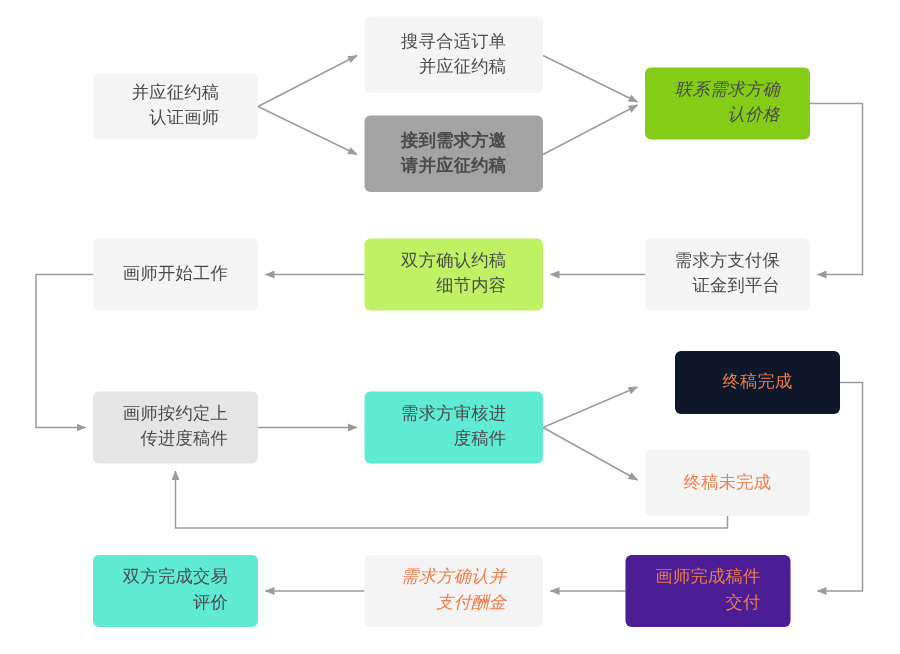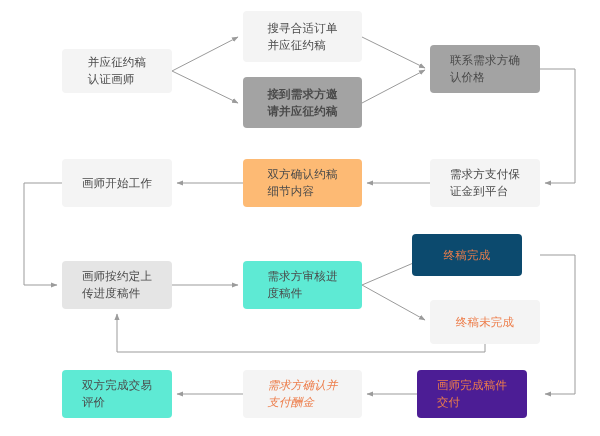--- a/index.html
+++ b/index.html
@@ -27,21 +27,21 @@
     height: 436px;
   }
   .node {
     position: absolute;
     box-sizing: border-box;
     background: #f4f4f4;
     border-radius: 4px;
     display: flex;
     align-items: center;
     justify-content: center;
-    text-align: left;
+    text-align: right;
     line-height: 1.45;
     font-size: 11.5px;
     color: #4a4a4a;
     letter-spacing: 0.2px;
     padding: 2px 4px;
     white-space: pre-line;
     user-select: none;
   }
   .node.accent {
     color: #ed7d4a;
@@ -81,32 +81,32 @@
       </g>
   </svg>
 
   <div id="nodes-layer">
       <div class="node" style="left: 62px; top: 49px; width: 110px; height: 44px; background: rgb(244, 244, 244);"><span class="node-label">并应征约稿
 认证画师</span></div>
       <div class="node" style="left: 243px; top: 11px; width: 119px; height: 51px; background: rgb(244, 244, 244);"><span class="node-label">搜寻合适订单
 并应征约稿</span></div>
       <div class="node" style="left: 243px; top: 77px; width: 119px; height: 51px; background: #a3a3a3; font-weight: bold;"><span class="node-label">接到需求方邀
 请并应征约稿</span></div>
-      <div class="node" style="left: 430px; top: 45px; width: 110px; height: 48px; background: #a3a3a3;"><span class="node-label">联系需求方确
+      <div class="node" style="left: 430px; top: 45px; width: 110px; height: 48px; background: #84cc16; font-style: italic;"><span class="node-label">联系需求方确
 认价格</span></div>
       <div class="node" style="left: 430px; top: 159px; width: 110px; height: 48px; background: rgb(244, 244, 244);"><span class="node-label">需求方支付保
 证金到平台</span></div>
-      <div class="node" style="left: 243px; top: 159px; width: 119px; height: 48px; background: #fdba74;"><span class="node-label">双方确认约稿
+      <div class="node" style="left: 243px; top: 159px; width: 119px; height: 48px; background: #bef264;"><span class="node-label">双方确认约稿
 细节内容</span></div>
       <div class="node" style="left: 62px; top: 159px; width: 110px; height: 48px; background: rgb(244, 244, 244);"><span class="node-label">画师开始工作</span></div>
       <div class="node" style="left: 62px; top: 261px; width: 110px; height: 48px; background: #e5e5e5;"><span class="node-label">画师按约定上
 传进度稿件</span></div>
       <div class="node" style="left: 243px; top: 261px; width: 119px; height: 48px; background: #5eead4;"><span class="node-label">需求方审核进
 度稿件</span></div>
-      <div class="node accent" style="left: 412px; top: 234px; width: 110px; height: 42px; background: #0c4a6e;"><span class="node-label">终稿完成</span></div>
+      <div class="node accent" style="left: 450px; top: 234px; width: 110px; height: 42px; background: #0f172a;"><span class="node-label">终稿完成</span></div>
       <div class="node accent" style="left: 430px; top: 300px; width: 110px; height: 44px; background: rgb(244, 244, 244);"><span class="node-label">终稿未完成</span></div>
       <div class="node accent" style="left: 417px; top: 370px; width: 110px; height: 48px; background: #4c1d95;"><span class="node-label">画师完成稿件
 交付</span></div>
       <div class="node accent" style="left: 243px; top: 370px; width: 119px; height: 48px; background: rgb(244, 244, 244); font-style: italic;"><span class="node-label">需求方确认并
 支付酬金</span></div>
       <div class="node" style="left: 62px; top: 370px; width: 110px; height: 48px; background: #5eead4;"><span class="node-label">双方完成交易
 评价</span></div>
     </div>
 
 </div>

